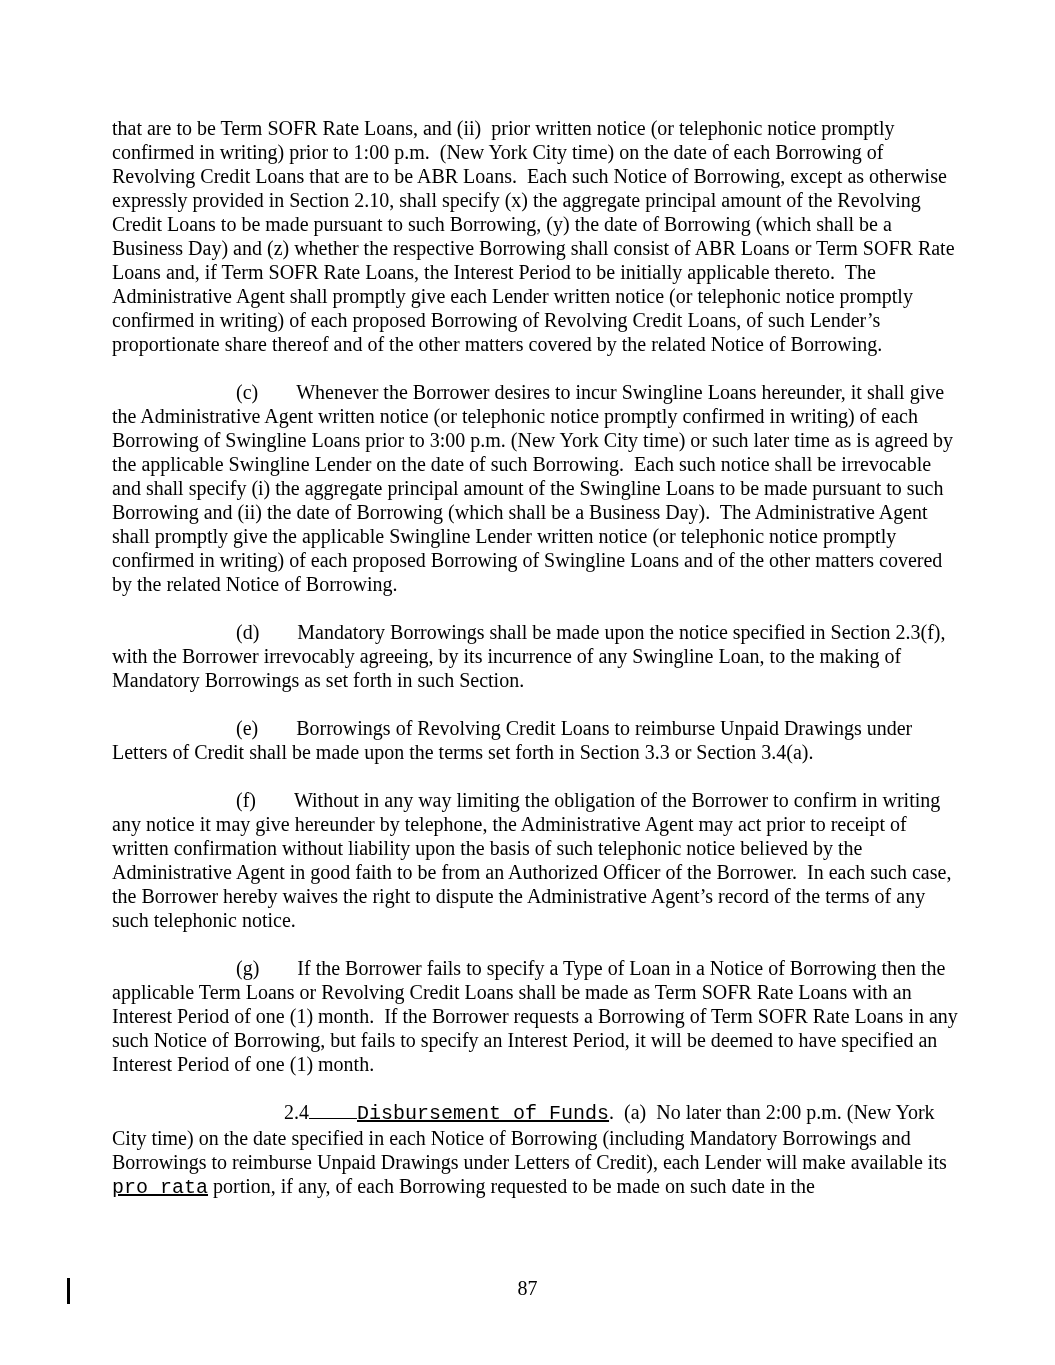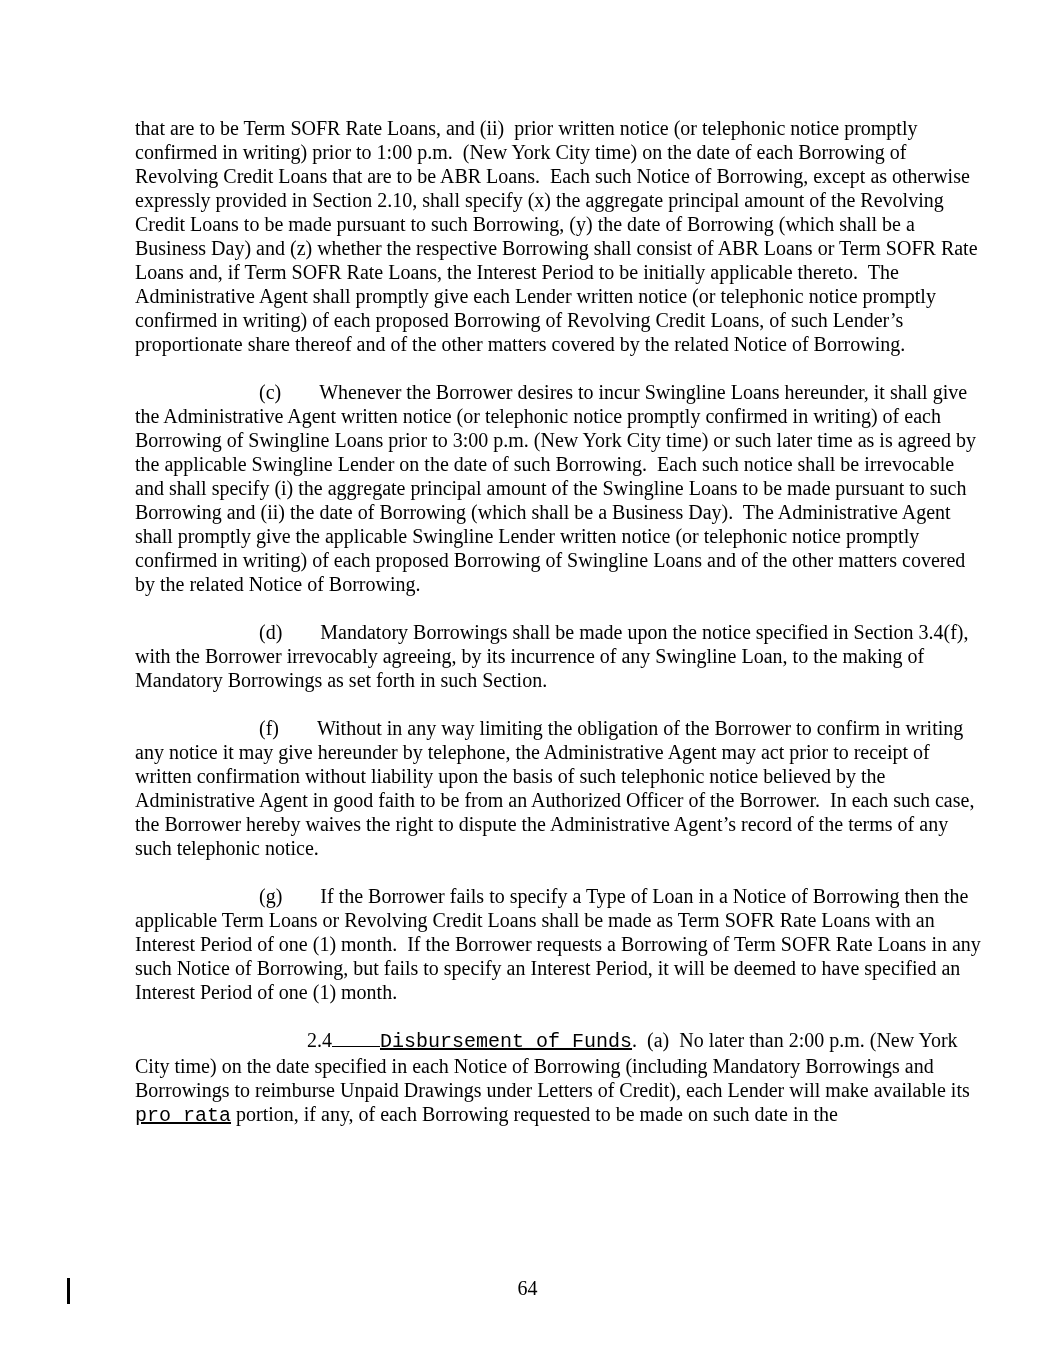--- a/index.html
+++ b/index.html
@@ -7,21 +7,21 @@
     position: relative;
     width: 1055px;
     height: 1365px;
     margin: 0 auto;
     background: #ffffff;
     overflow: hidden;
     color: #000;
   }
   #doc {
     position: absolute;
-    left: 135px;
+    left: 112px;
     top: 116px;
     width: 849px;
   }
   #doc p {
     margin: 0 0 24px 0;
     font-family: "Liberation Serif", "DejaVu Serif", serif;
     font-size: 20px;
     line-height: 24px;
     color: #000;
     text-align: left;
@@ -50,20 +50,21 @@
     color: #000;
   }
 </style>
 </head>
 <body>
 
 <div class="page">
   <div id="doc">
       <p style="text-indent: 0px;"><span>that are to be Term SOFR Rate Loans, and (ii)  prior written notice (or telephonic notice promptly confirmed in writing) prior to 1:00 p.m.  (New York City time) on the date of each Borrowing of Revolving Credit Loans that are to be ABR Loans.  Each such Notice of Borrowing, except as otherwise expressly provided in Section 2.10, shall specify (x) the aggregate principal amount of the Revolving Credit Loans to be made pursuant to such Borrowing, (y) the date of Borrowing (which shall be a Business Day) and (z) whether the respective Borrowing shall consist of ABR Loans or Term SOFR Rate Loans and, if Term SOFR Rate Loans, the Interest Period to be initially applicable thereto.  The Administrative Agent shall promptly give each Lender written notice (or telephonic notice promptly confirmed in writing) of each proposed Borrowing of Revolving Credit Loans, of such Lender’s proportionate share thereof and of the other matters covered by the related Notice of Borrowing.</span></p>
       <p style="text-indent: 124px;"><span>(c)</span><span class="tab" style="width: 38px;"></span><span>Whenever the Borrower desires to incur Swingline Loans hereunder, it shall give the Administrative Agent written notice (or telephonic notice promptly confirmed in writing) of each Borrowing of Swingline Loans prior to 3:00 p.m. (New York City time) or such later time as is agreed by the applicable Swingline Lender on the date of such Borrowing.  Each such notice shall be irrevocable and shall specify (i) the aggregate principal amount of the Swingline Loans to be made pursuant to such Borrowing and (ii) the date of Borrowing (which shall be a Business Day).  The Administrative Agent shall promptly give the applicable Swingline Lender written notice (or telephonic notice promptly confirmed in writing) of each proposed Borrowing of Swingline Loans and of the other matters covered by the related Notice of Borrowing.</span></p>
-      <p style="text-indent: 124px;"><span>(d)</span><span class="tab" style="width: 38px;"></span><span>Mandatory Borrowings shall be made upon the notice specified in Section 3.4(f), with the Borrower irrevocably agreeing, by its incurrence of any Swingline Loan, to the making of Mandatory Borrowings as set forth in such Section.</span></p>
+      <p style="text-indent: 124px;"><span>(d)</span><span class="tab" style="width: 38px;"></span><span>Mandatory Borrowings shall be made upon the notice specified in Section 2.3(f), with the Borrower irrevocably agreeing, by its incurrence of any Swingline Loan, to the making of Mandatory Borrowings as set forth in such Section.</span></p>
+      <p style="text-indent: 124px;"><span>(e)</span><span class="tab" style="width: 38px;"></span><span>Borrowings of Revolving Credit Loans to reimburse Unpaid Drawings under Letters of Credit shall be made upon the terms set forth in Section 3.3 or Section 3.4(a).</span></p>
       <p style="text-indent: 124px;"><span>(f)</span><span class="tab" style="width: 38px;"></span><span>Without in any way limiting the obligation of the Borrower to confirm in writing any notice it may give hereunder by telephone, the Administrative Agent may act prior to receipt of written confirmation without liability upon the basis of such telephonic notice believed by the Administrative Agent in good faith to be from an Authorized Officer of the Borrower.  In each such case, the Borrower hereby waives the right to dispute the Administrative Agent’s record of the terms of any such telephonic notice.</span></p>
       <p style="text-indent: 124px;"><span>(g)</span><span class="tab" style="width: 38px;"></span><span>If the Borrower fails to specify a Type of Loan in a Notice of Borrowing then the applicable Term Loans or Revolving Credit Loans shall be made as Term SOFR Rate Loans with an Interest Period of one (1) month.  If the Borrower requests a Borrowing of Term SOFR Rate Loans in any such Notice of Borrowing, but fails to specify an Interest Period, it will be deemed to have specified an Interest Period of one (1) month.</span></p>
       <p style="text-indent: 172px;"><span>2.4</span><span class="tab tab-u" style="width: 48px;"></span><span class="u">Disbursement of Funds</span><span>.  (a)  No later than 2:00 p.m. (New York City time) on the date specified in each Notice of Borrowing (including Mandatory Borrowings and Borrowings to reimburse Unpaid Drawings under Letters of Credit), each Lender will make available its </span><span class="u">pro rata</span><span> portion, if any, of each Borrowing requested to be made on such date in the</span></p>
     </div>
   <div class="change-bar"></div>
-  <div class="page-number">64</div>
+  <div class="page-number">87</div>
 </div>
 
 </body></html>

